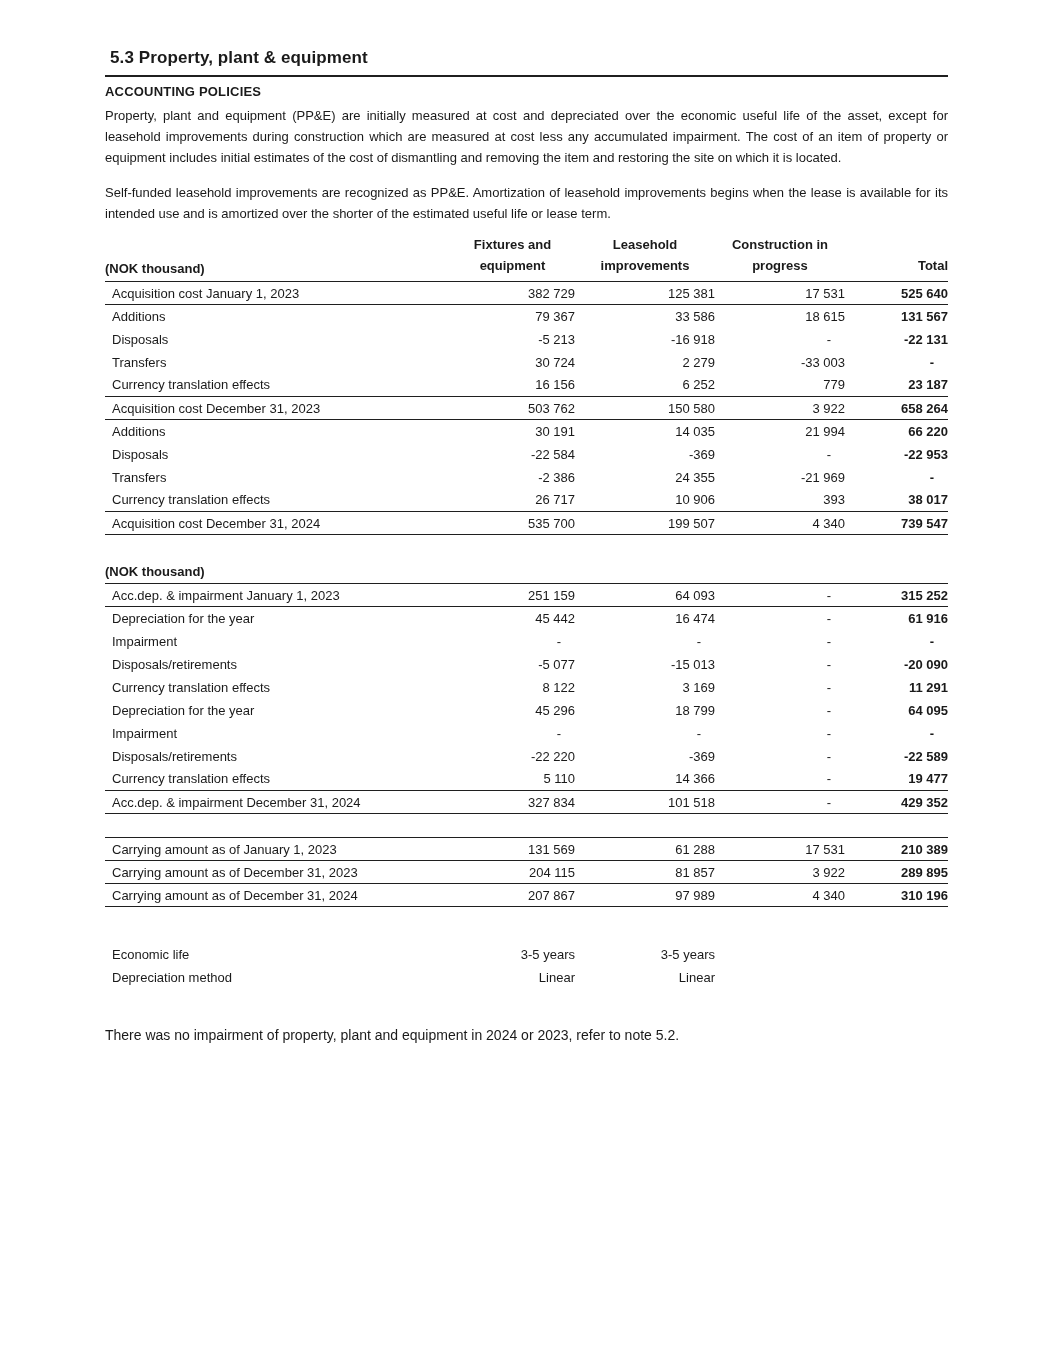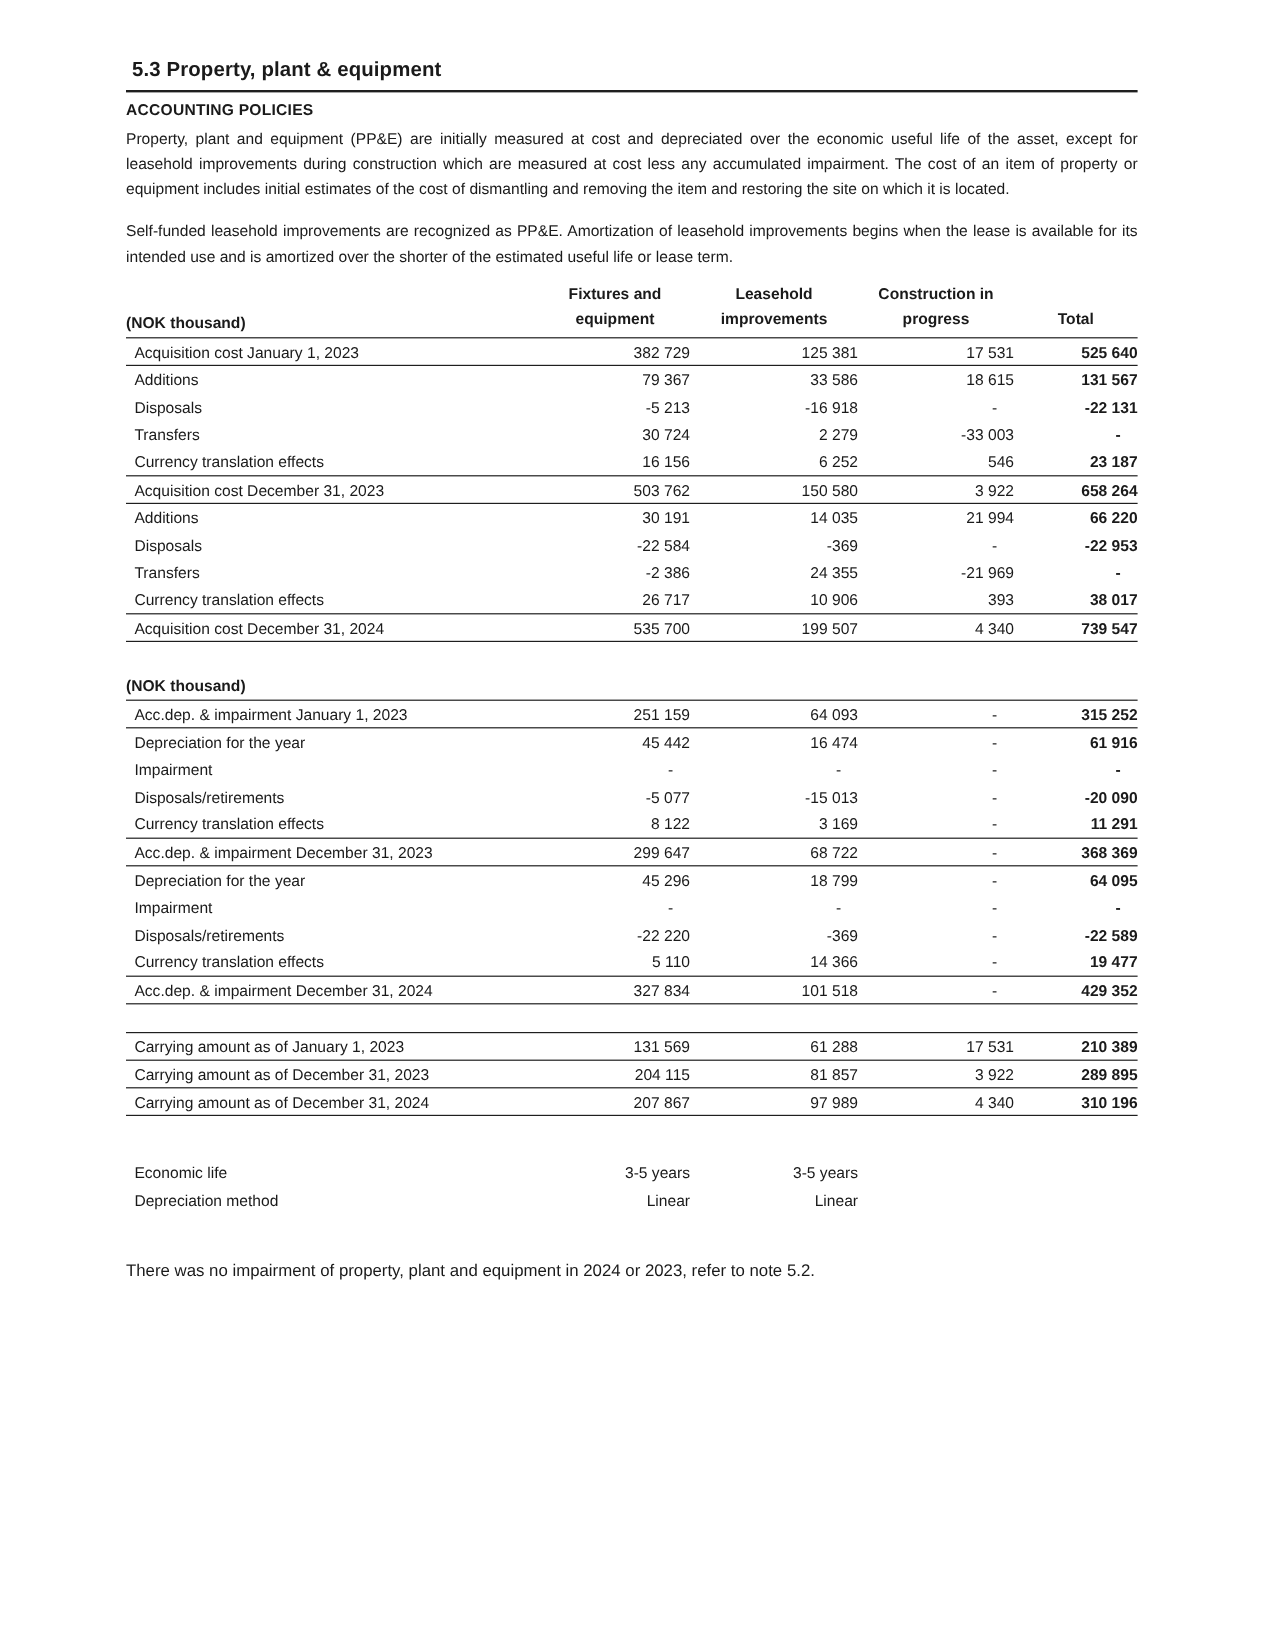--- a/index.html
+++ b/index.html
@@ -43,21 +43,21 @@
   col.c1 { width:125px; }
   col.c2 { width:140px; }
   col.c3 { width:130px; }
   col.c4 { width:103px; }
 
   th, td { padding:0; font-weight:400; }
   thead th { vertical-align:bottom; padding-bottom:5px; }
   thead { border-bottom:1.5px solid #1f1f1f; }
   .unit { text-align:left; font-weight:700; }
   .colhead { text-align:center; font-weight:700; line-height:21px; }
-  .colhead.total { text-align:center; }
+  .colhead.total { text-align:right; }
 
   tbody tr { height:23px; }
   td.lbl { text-align:left; padding-left:7px; }
   td.num { text-align:right; }
   td.num.dash { padding-right:14px; }
   td.total { font-weight:700; }
   tr.subtotal { font-weight:700; border-top:1.5px solid #1f1f1f; border-bottom:1.5px solid #1f1f1f; }
 
   .tbl1 { margin-top:10px; }
   .tbl2 { margin-top:21px; }
@@ -134,21 +134,21 @@
           <td class="lbl">Transfers</td>
           <td class="num">30 724</td>
           <td class="num">2 279</td>
           <td class="num">-33 003</td>
           <td class="num total dash">-</td>
         </tr>
         <tr>
           <td class="lbl">Currency translation effects</td>
           <td class="num">16 156</td>
           <td class="num">6 252</td>
-          <td class="num">546</td>
+          <td class="num">779</td>
           <td class="num total">23 187</td>
         </tr>
         <tr class="subtotal">
           <td class="lbl">Acquisition cost December 31, 2023</td>
           <td class="num">503 762</td>
           <td class="num">150 580</td>
           <td class="num">3 922</td>
           <td class="num total">658 264</td>
         </tr>
         <tr>
@@ -235,27 +235,20 @@
           <td class="num dash">-</td>
           <td class="num total">-20 090</td>
         </tr>
         <tr>
           <td class="lbl">Currency translation effects</td>
           <td class="num">8 122</td>
           <td class="num">3 169</td>
           <td class="num dash">-</td>
           <td class="num total">11 291</td>
         </tr>
-        <tr class="subtotal">
-          <td class="lbl">Acc.dep. &amp; impairment December 31, 2023</td>
-          <td class="num">299 647</td>
-          <td class="num">68 722</td>
-          <td class="num dash">-</td>
-          <td class="num total">368 369</td>
-        </tr>
         <tr>
           <td class="lbl">Depreciation for the year</td>
           <td class="num">45 296</td>
           <td class="num">18 799</td>
           <td class="num dash">-</td>
           <td class="num total">64 095</td>
         </tr>
         <tr>
           <td class="lbl">Impairment</td>
           <td class="num dash">-</td>

